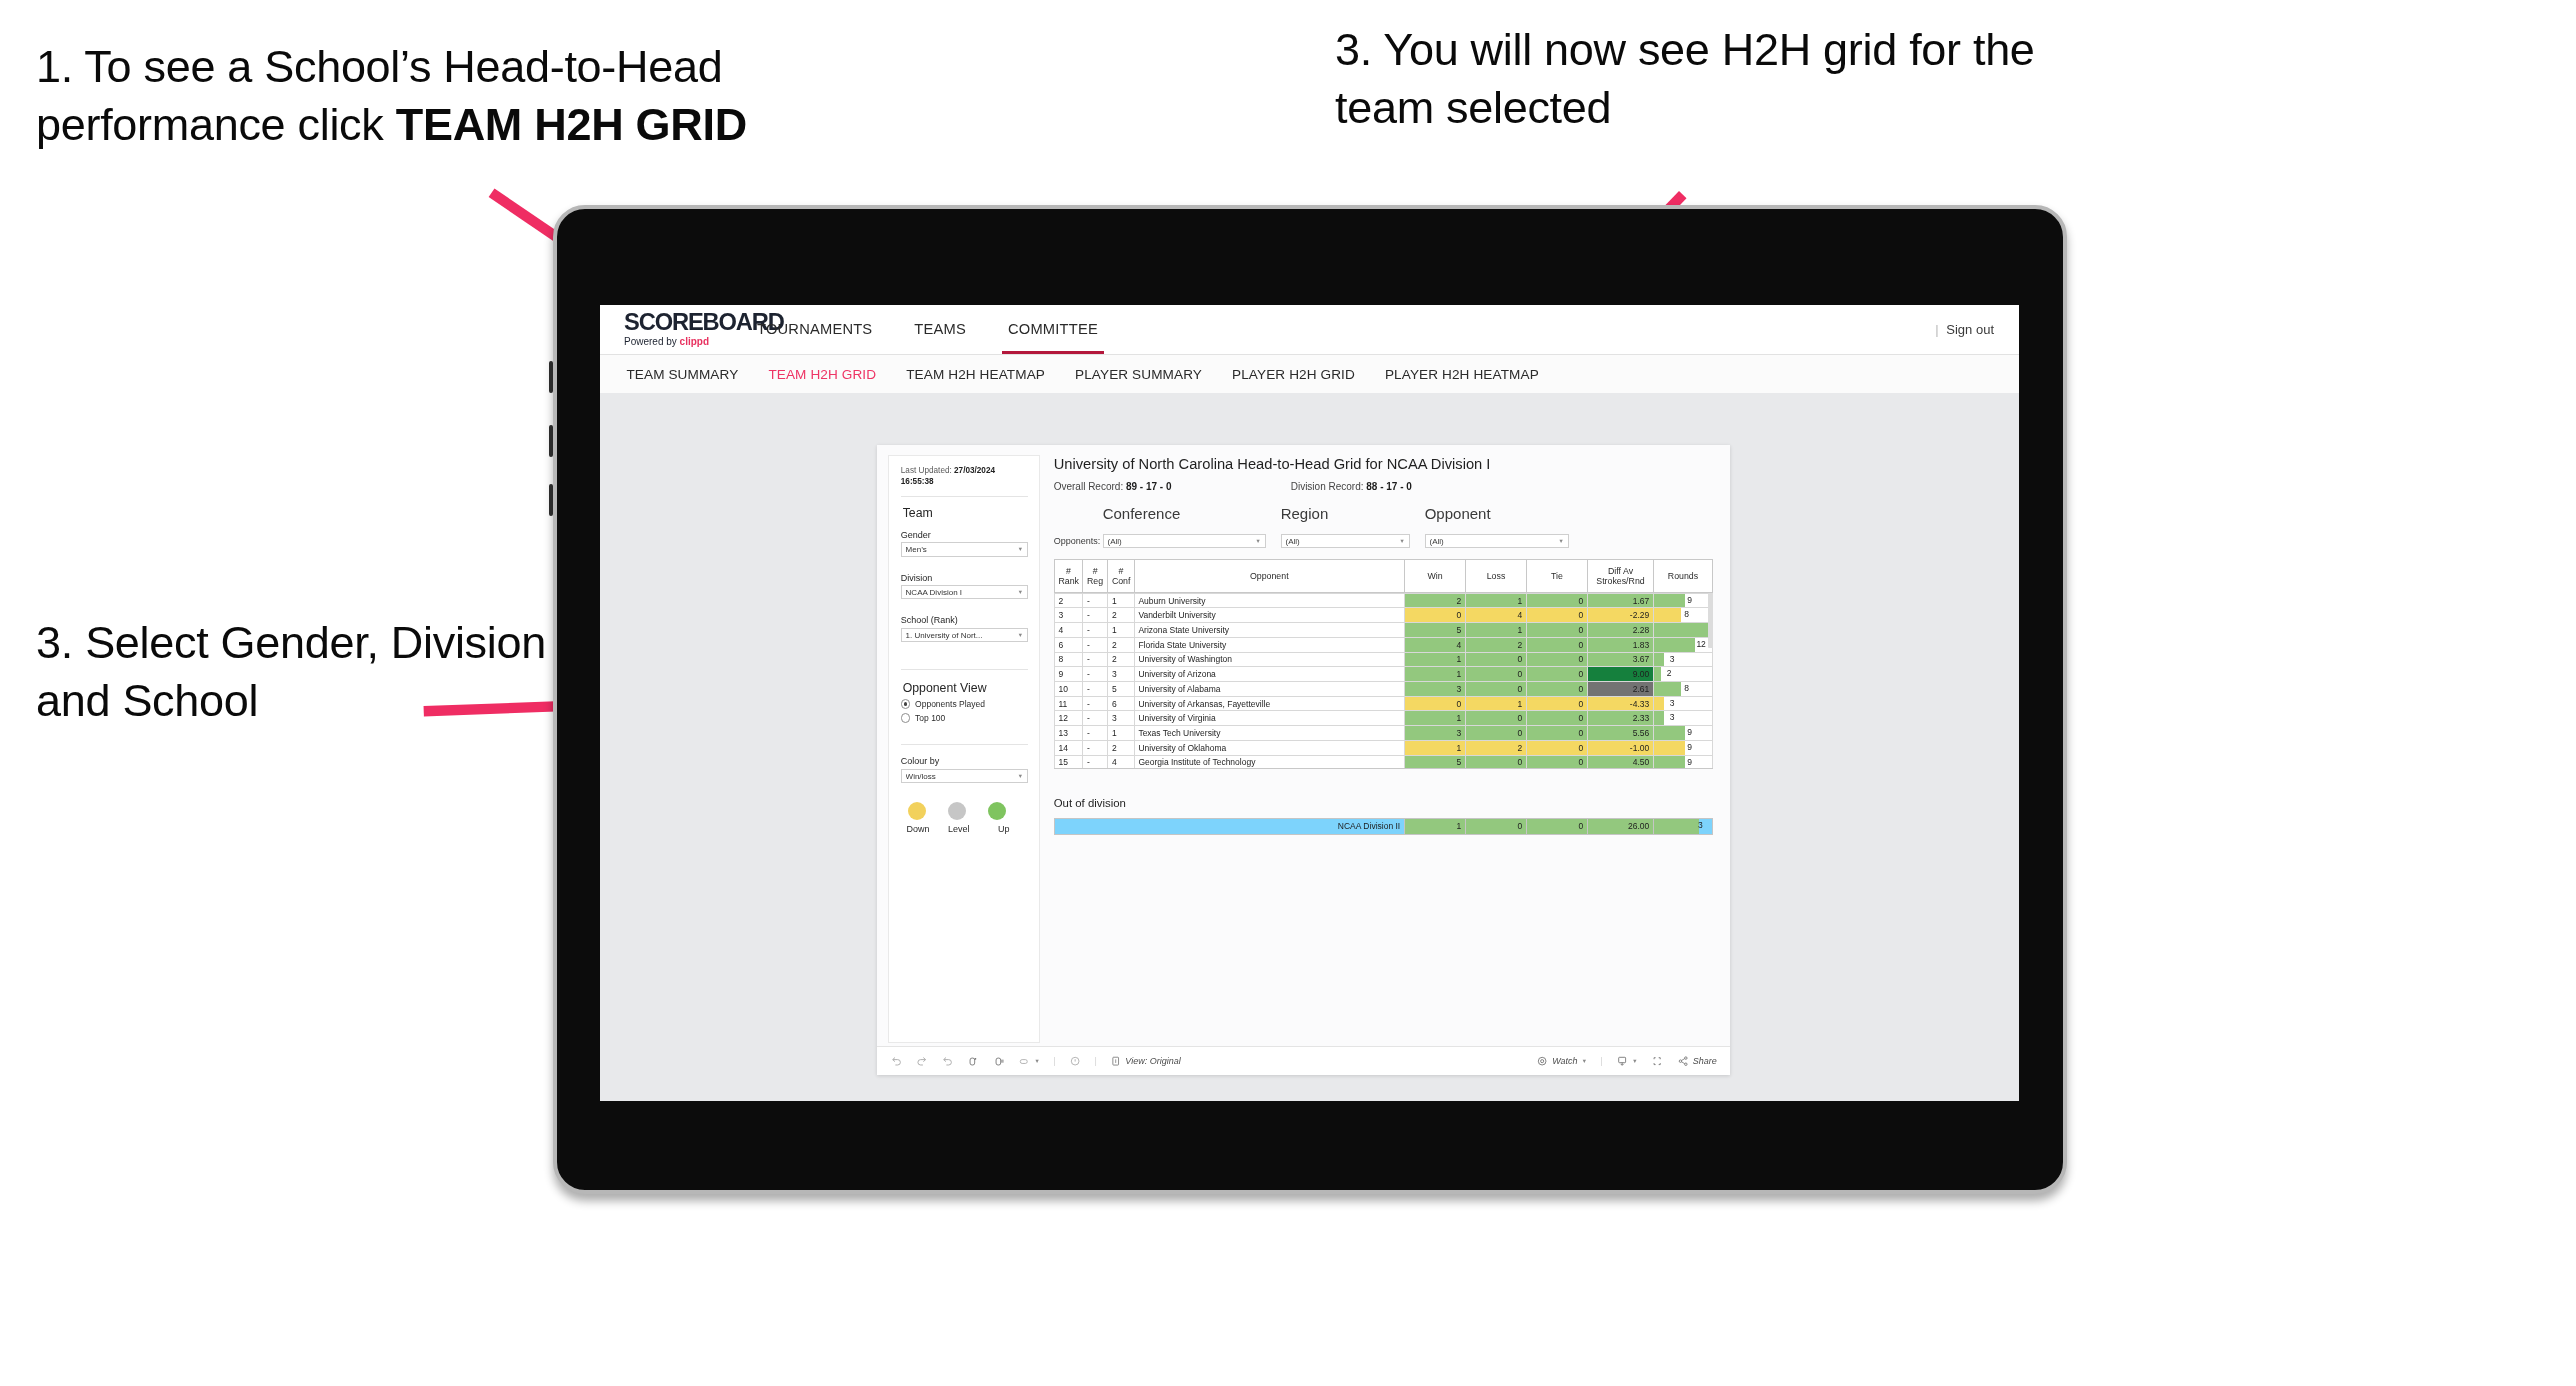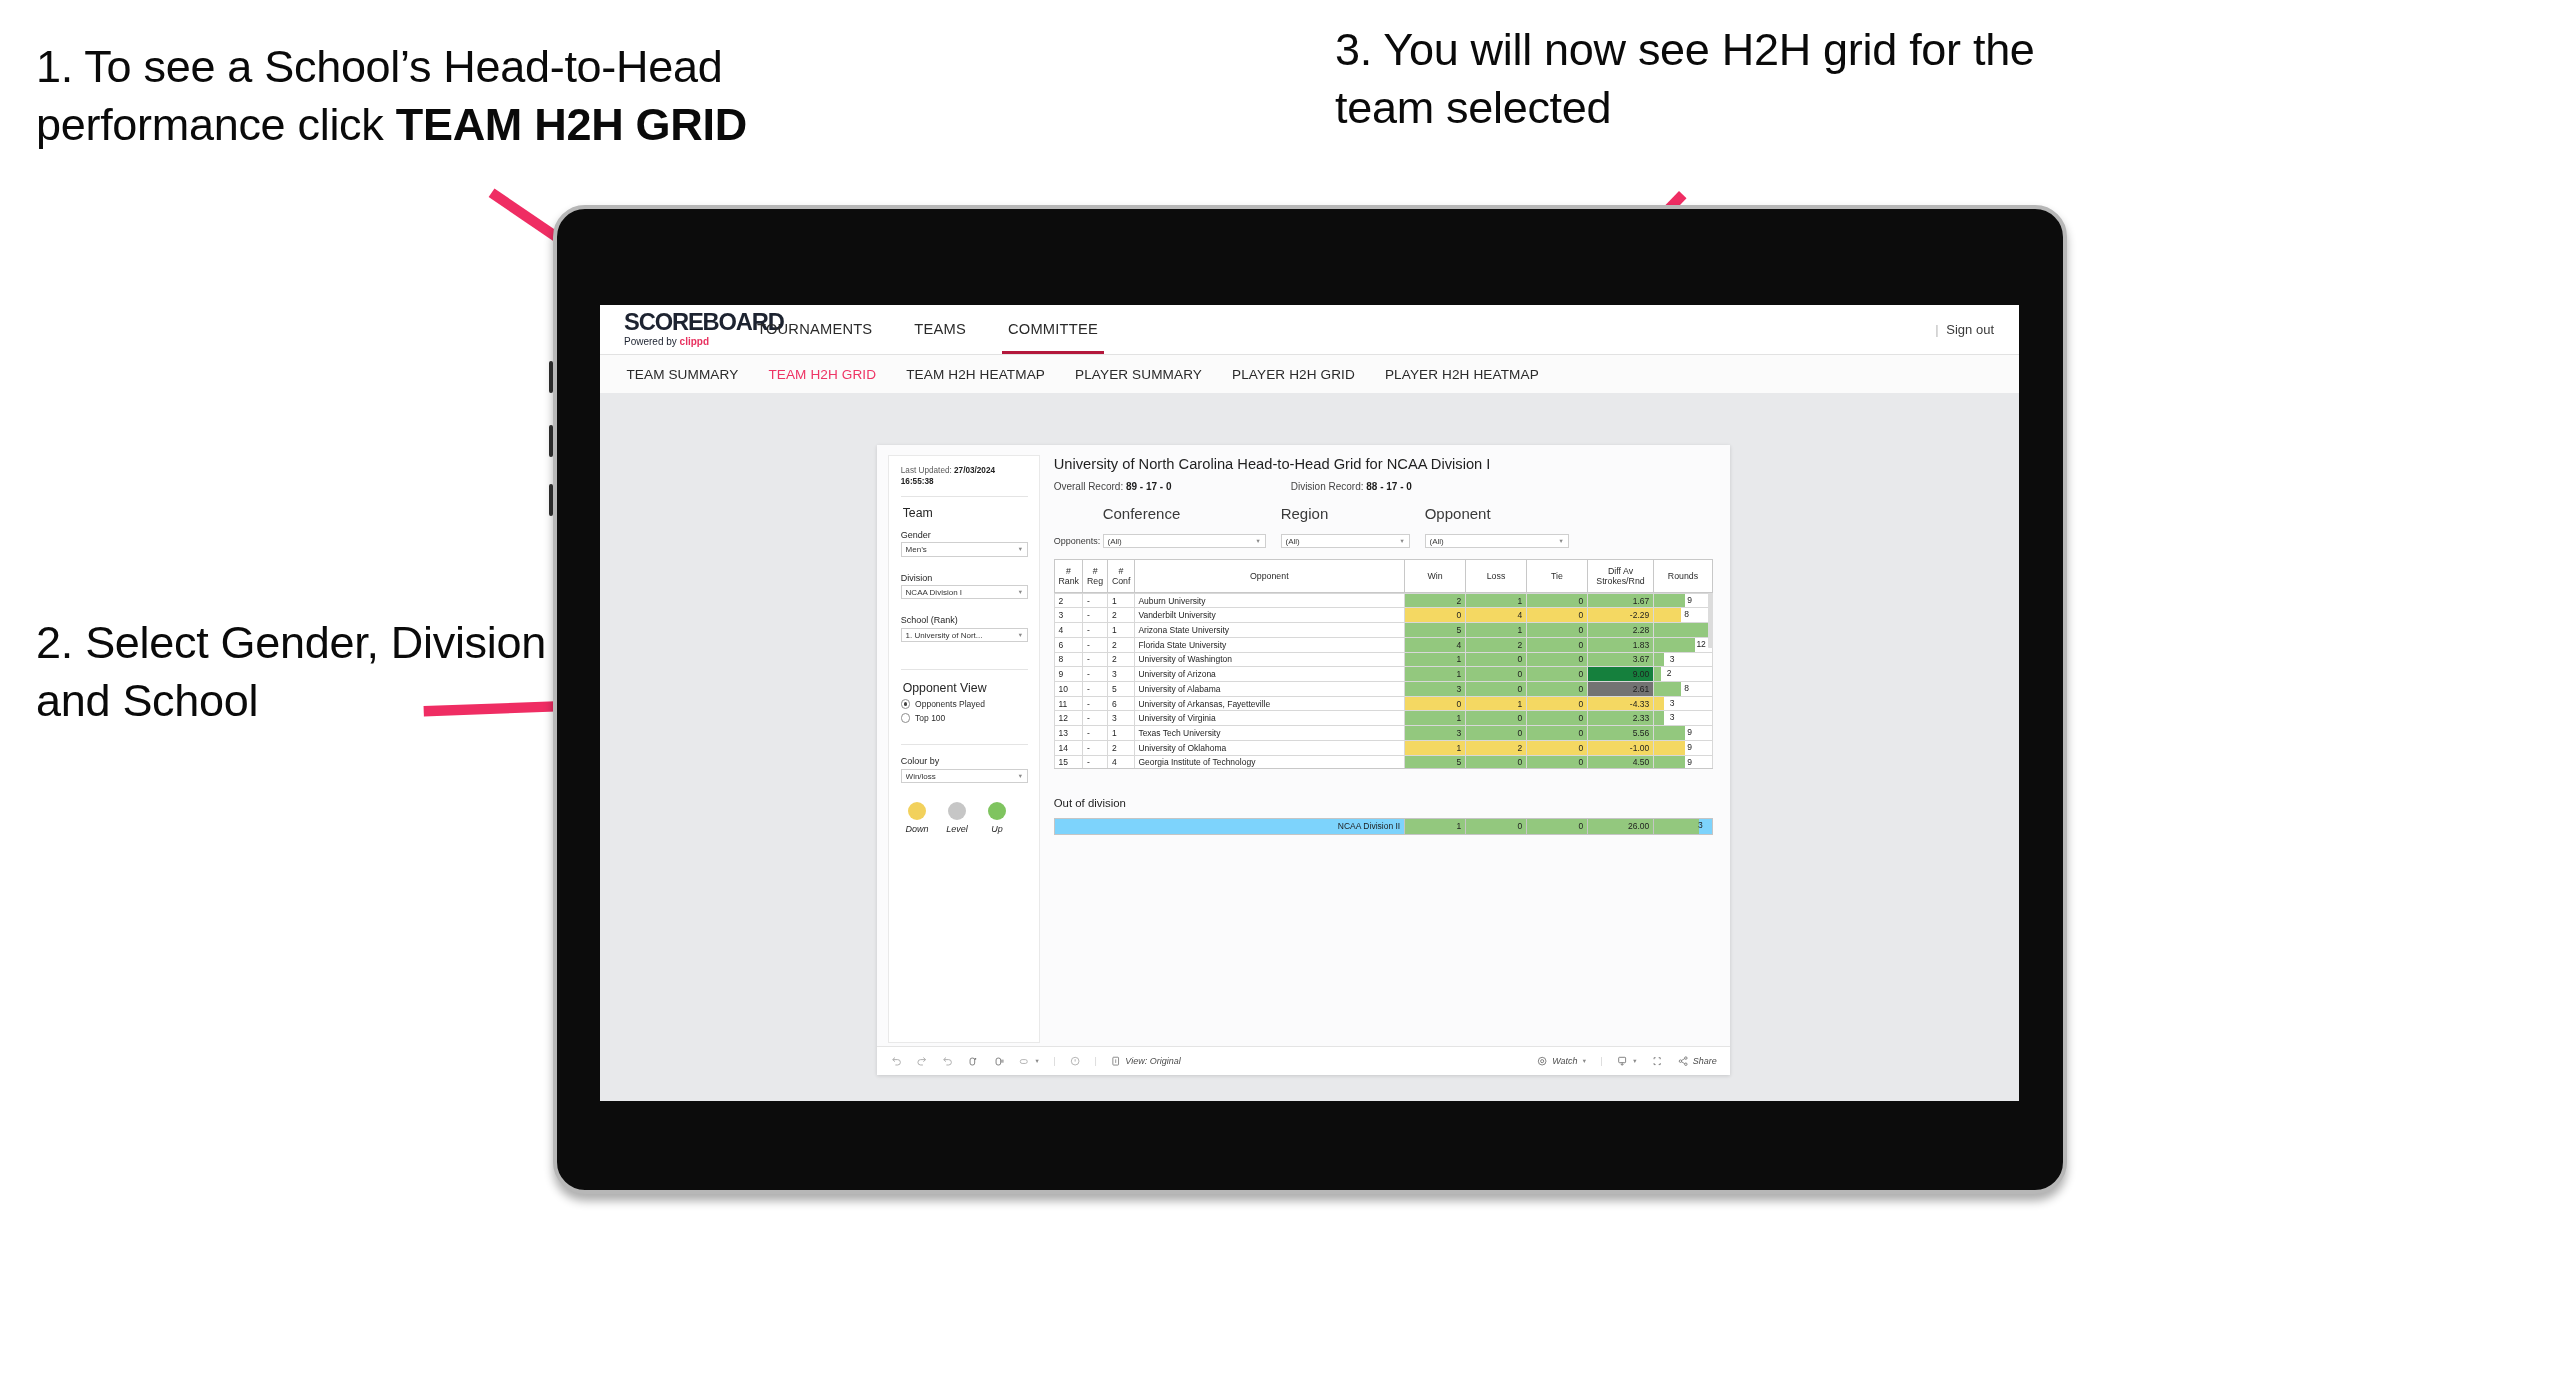--- a/index.html
+++ b/index.html
@@ -74,21 +74,21 @@
   .fselect .cap{overflow:hidden;white-space:nowrap;}
   .caret{font-size:5.7px;color:#8a8a8a;}
   .fgap{height:16px;}
   .radio-row{display:flex;align-items:center;gap:4.7px;margin-top:3.8px;}
   .radio{width:7.6px;height:7.6px;border-radius:50%;border:0.9px solid #8e8e8e;
          background:#fff;position:relative;flex:none;}
   .radio.on::after{content:"";position:absolute;left:1.9px;top:1.9px;
          width:3.8px;height:3.8px;border-radius:50%;background:#444;}
   .radio-lbl{font-size:8.5px;color:#2c2c2c;}
   .legend{display:flex;gap:15px;margin-top:19px;padding-left:3.8px;}
-  .leg{text-align:center;width:25px;font-style:italic;}
+  .leg{text-align:right;width:25px;}
   .dot{width:18px;height:18px;border-radius:50%;margin:0 auto 3.8px auto;}
   .leg-lbl{font-size:9px;color:#2a2a2a;}
 
   
   .sheet{flex:1;padding:11.4px 17px 0 13.3px;min-width:0;position:relative;}
   .sheet-title{font-size:14.7px;color:#1f1f1f;margin-bottom:8.5px;}
   .records{display:flex;font-size:10px;color:#444;margin-bottom:13.3px;}
   .records .r1{width:237px;}
   .records b{color:#1c1c1c;font-weight:bold;}
   .filters{display:flex;align-items:flex-end;margin-bottom:10.4px;}
@@ -130,21 +130,21 @@
   svg{display:block;}
 </style>
 </head>
 <body>
 
 <div class="anno" id="anno1">
   <span>1. To see a School’s Head-to-Head performance click </span><span class="bold">TEAM H2H GRID</span>
 </div>
 
 <div class="anno" id="anno2">
-  <span>2. Select Gender, Division and School</span>
+  <span>3. Select Gender, Division and School</span>
 </div>
 
 <div class="anno" id="anno3">
   <span>3. You will now see H2H grid for the team selected</span>
 </div>
 
 <svg class="arrow" style="left:484px;top:185px;" width="303" height="204" viewBox="0 0 320 215">
   <path d="M8 8 L258 178" stroke="#ef2d63" stroke-width="11" fill="none"></path>
   <path d="M290 205 L236 170 L262 148 Z" fill="#ef2d63"></path>
 </svg>

